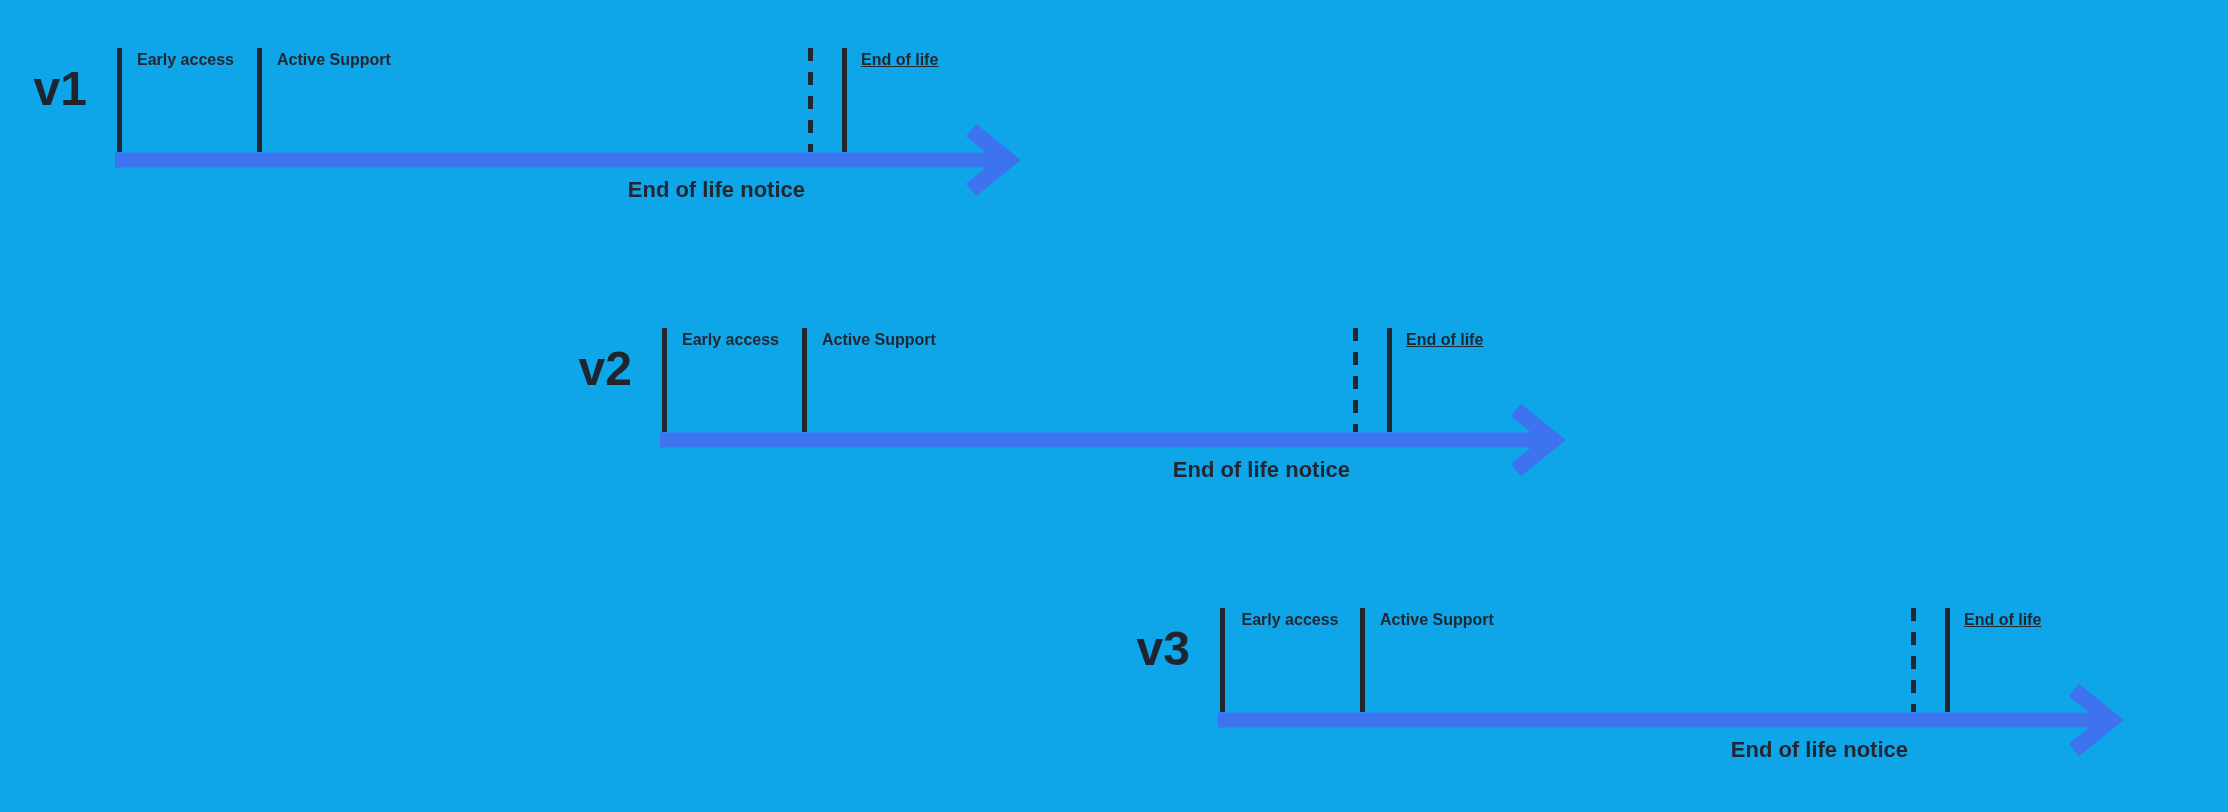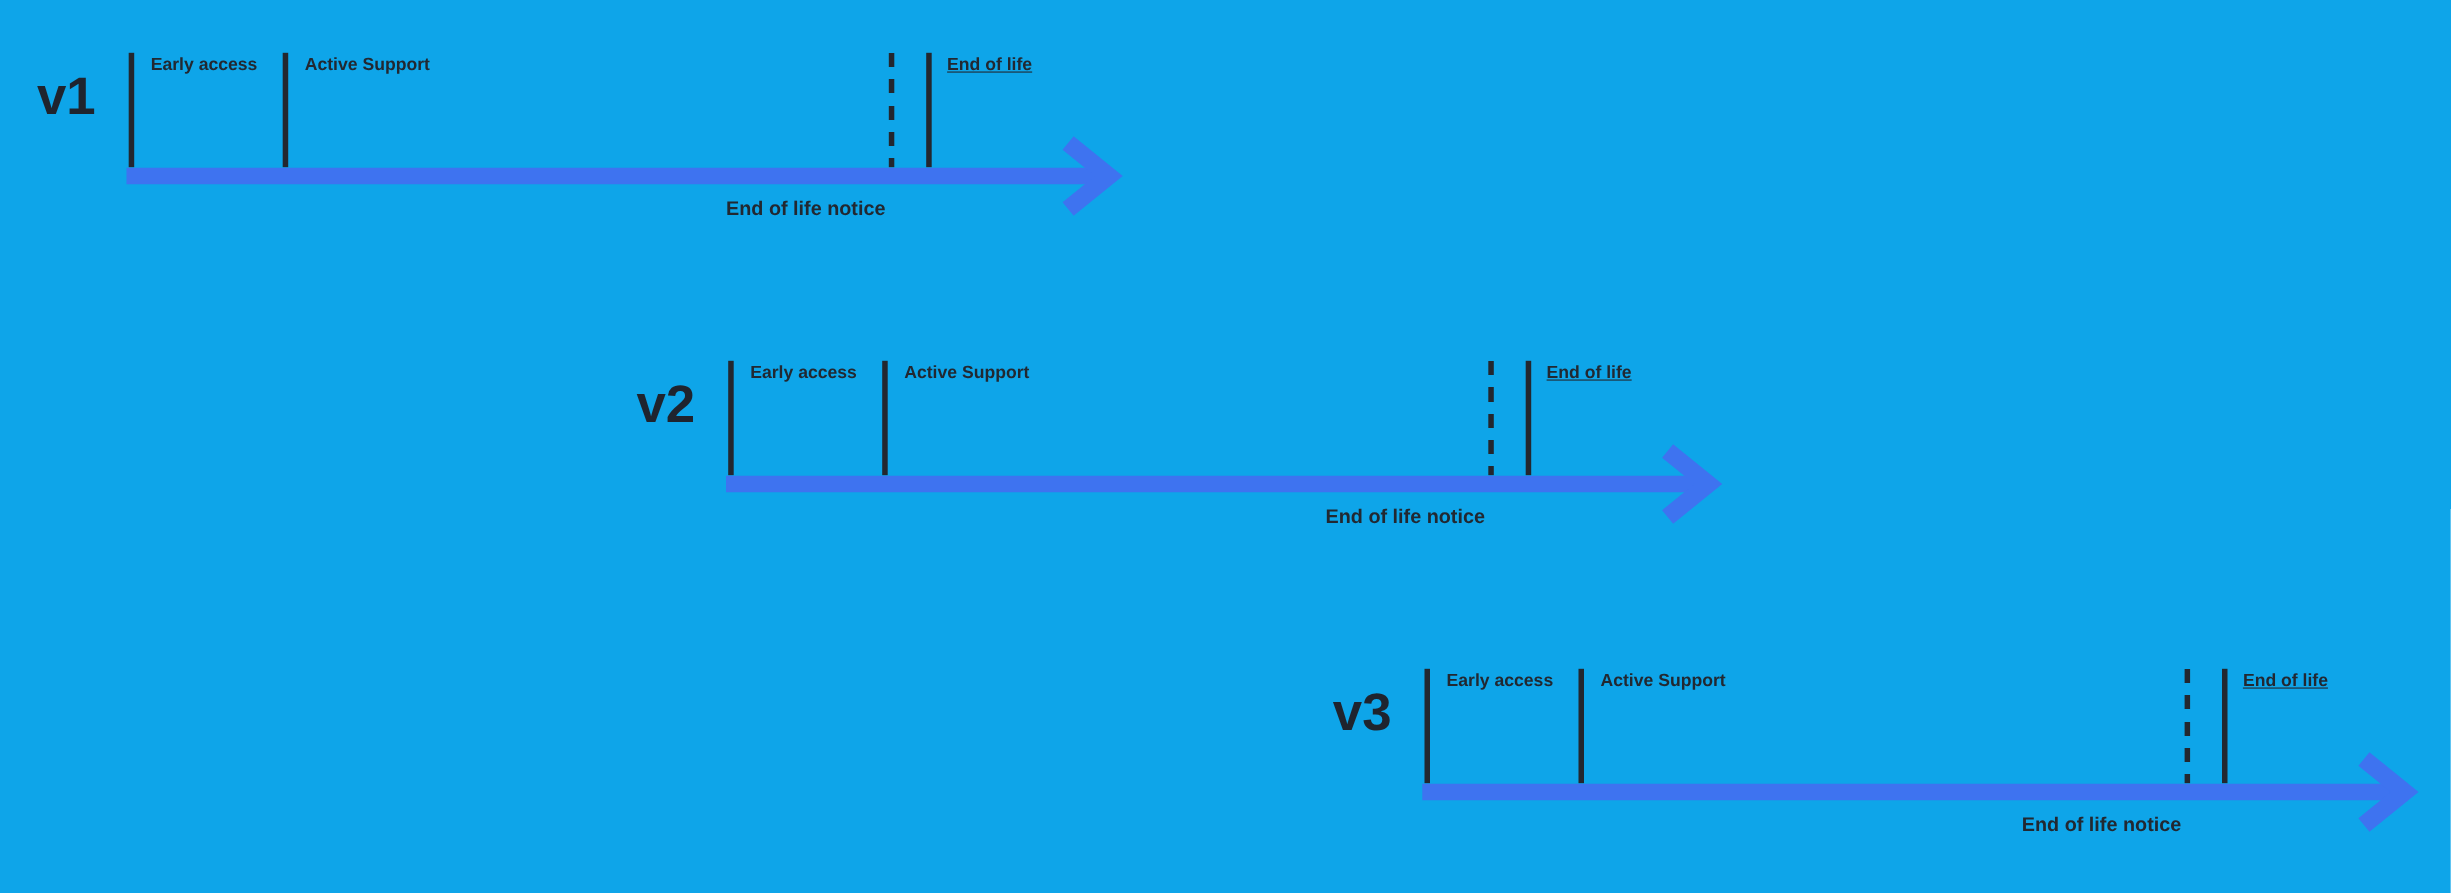--- a/index.html
+++ b/index.html
@@ -7,21 +7,21 @@
     position:relative;
     width:2228px;height:812px;
     background:#0ea5e9;
     overflow:hidden;
     font-family:"Liberation Sans", sans-serif;
     color:#222831;
   }
   .row{position:absolute;width:910px;height:175px;}
   .row-v1{left:117px;top:48px;}
   .row-v2{left:662px;top:328px;}
-  .row-v3{left:1295px;top:608px;}
+  .row-v3{left:1220px;top:608px;text-align:center;}
 
   .vlabel{
     position:absolute;
     right:calc(100% + 30px);
     top:20px;
     font-size:48px;
     font-weight:700;
     line-height:42px;
     white-space:nowrap;
     color:#1f242e;
@@ -49,21 +49,21 @@
     color:#222831;
   }
   .phase.early{left:20px;width:100px;white-space:normal;}
   .phase.active{left:160px;}
   .phase.eol{left:744px;text-decoration:underline;}
   .notice{
     position:absolute;
     top:126px;
     left:688px;
     transform:translateX(-100%);
-    font-size:18px;
+    font-size:22px;
     font-weight:700;
     line-height:31px;
     white-space:nowrap;
     color:#222831;
   }
   .arrow{
     position:absolute;
     left:-2px;
     top:79px;
     overflow:visible;

